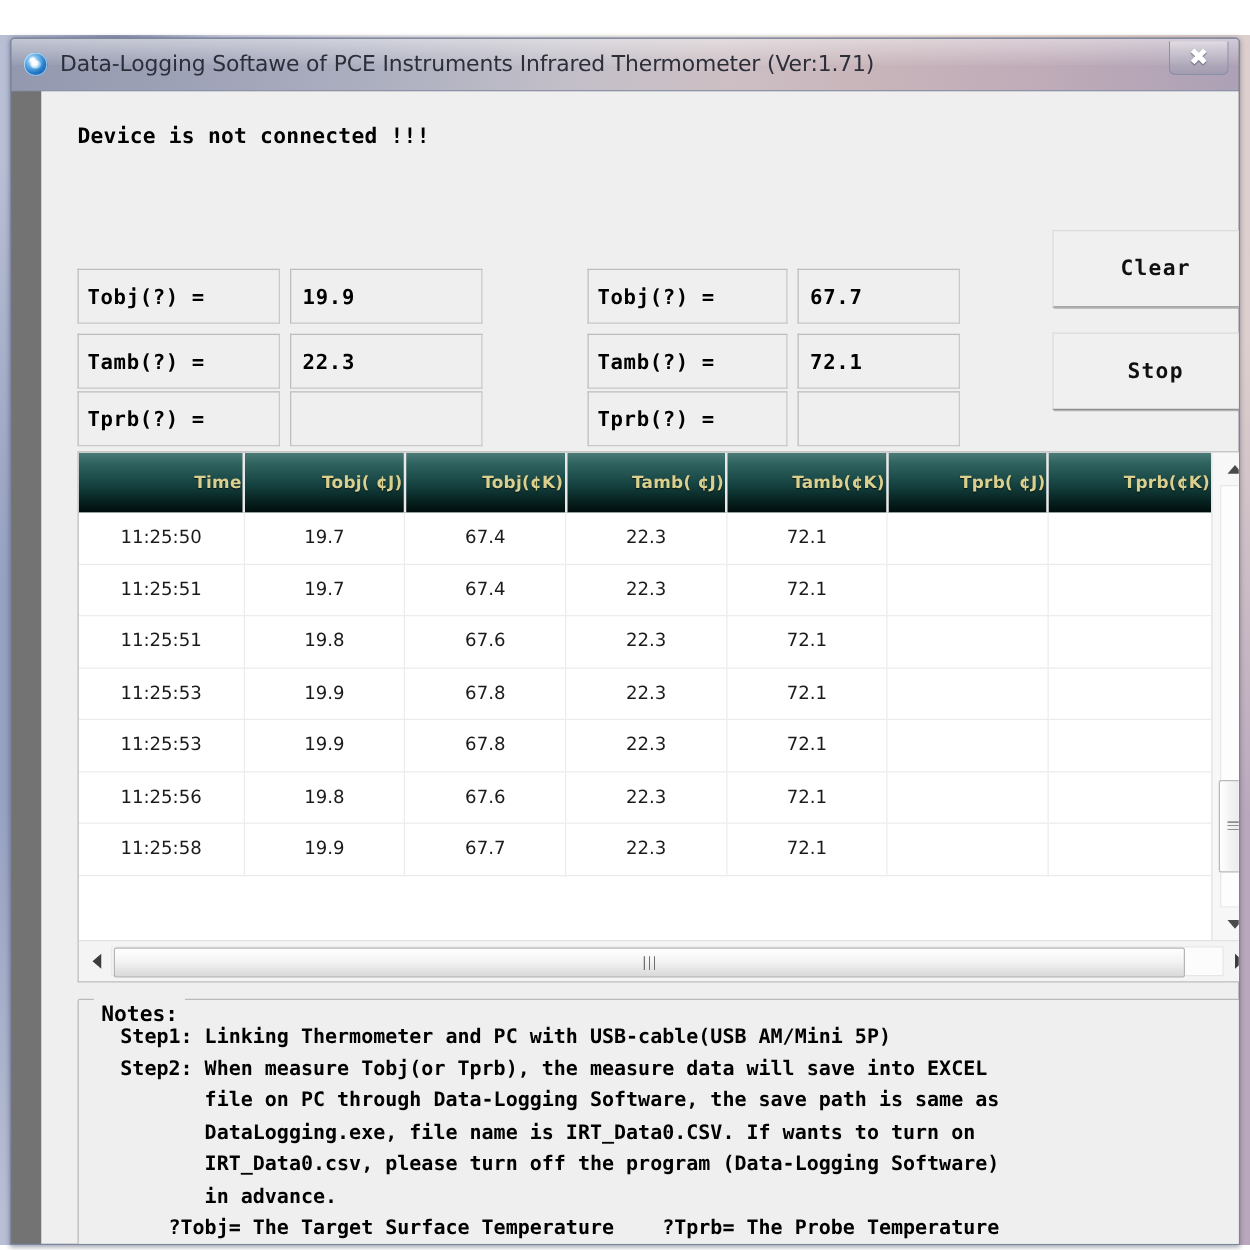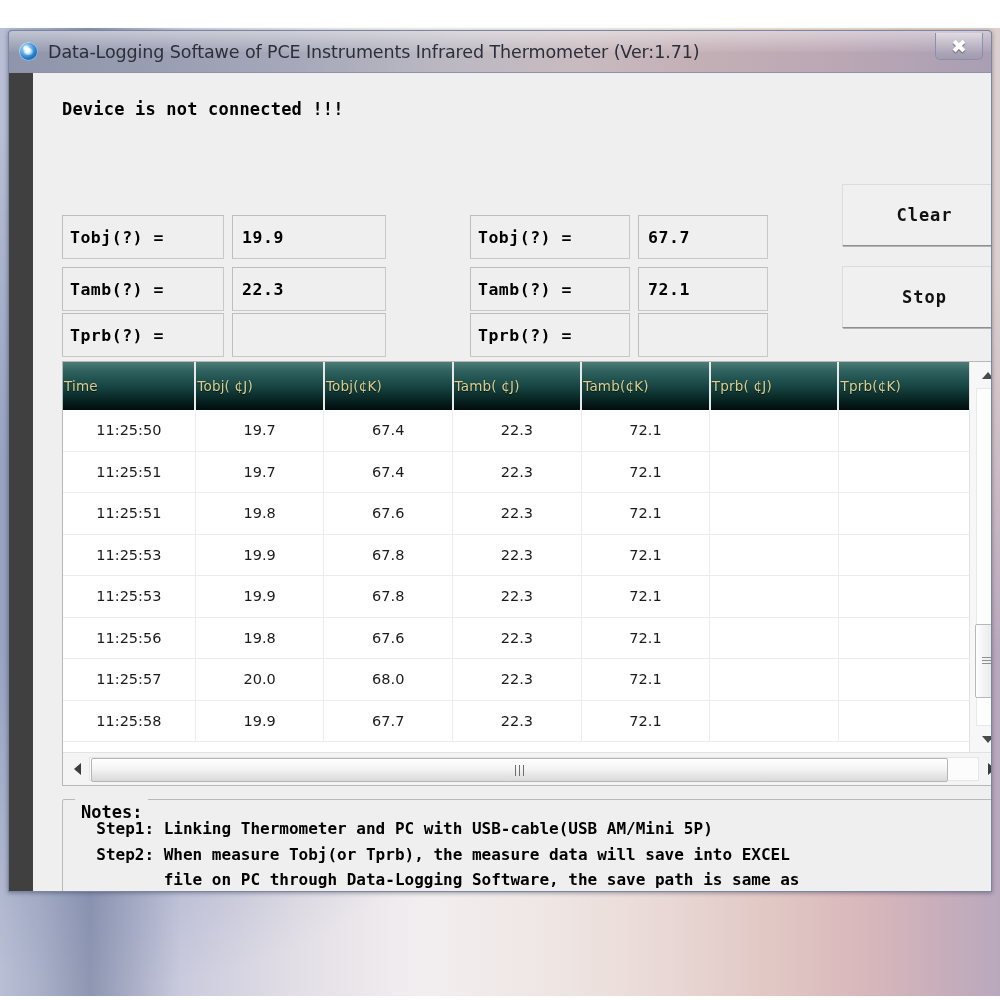--- a/index.html
+++ b/index.html
@@ -49,25 +49,25 @@
     position: absolute; left: 0; bottom: 0; width: 1000px; height: 4px;
     background: #ffffff;
   }
 
   
   #app-window {
     position: absolute;
     left: 8px;
     top: 30px;
     width: 984px;
-    height: 862px;
+    height: 966px;
     box-sizing: border-box;
     border: 1px solid #7b86a0;
     border-radius: 4px 4px 0 0;
-    background: #404040;
+    background: #737373;
     box-shadow: 0 1px 4px rgba(40,45,70,0.45);
     overflow: hidden;
   }
 
   
   #titlebar {
     position: relative;
     height: 42px;
     background:
       linear-gradient(90deg,
@@ -235,22 +235,22 @@
     height: 46px;
     background: linear-gradient(180deg,
       #4e7c78 0%,
       #2f635f 18%,
       #14413f 55%,
       #06211f 82%,
       #000d0c 100%);
     color: #d9cf8e;
     font-family: "DejaVu Sans", sans-serif;
     font-size: 13.5px;
-    font-weight: normal;
-    text-align: left;
+    font-weight: bold;
+    text-align: right;
     border-right: 2px solid #e9e9e9;
     letter-spacing: 0.2px;
     text-shadow: 0 1px 1px rgba(0,0,0,0.7);
   }
   table.grid thead th:last-child { border-right: none; }
   table.grid tbody td {
     height: 38.5px;
     text-align: center;
     font-family: "DejaVu Sans", sans-serif;
     font-size: 14.5px;
@@ -515,29 +515,20 @@
               <tr>
                 <td>11:25:56</td>
                 <td>19.8</td>
                 <td>67.6</td>
                 <td>22.3</td>
                 <td>72.1</td>
                 <td></td>
                 <td></td>
               </tr>
               <tr>
-                <td>11:25:57</td>
-                <td>20.0</td>
-                <td>68.0</td>
-                <td>22.3</td>
-                <td>72.1</td>
-                <td></td>
-                <td></td>
-              </tr>
-              <tr>
                 <td>11:25:58</td>
                 <td>19.9</td>
                 <td>67.7</td>
                 <td>22.3</td>
                 <td>72.1</td>
                 <td></td>
                 <td></td>
               </tr>
             </tbody>
         </table>

